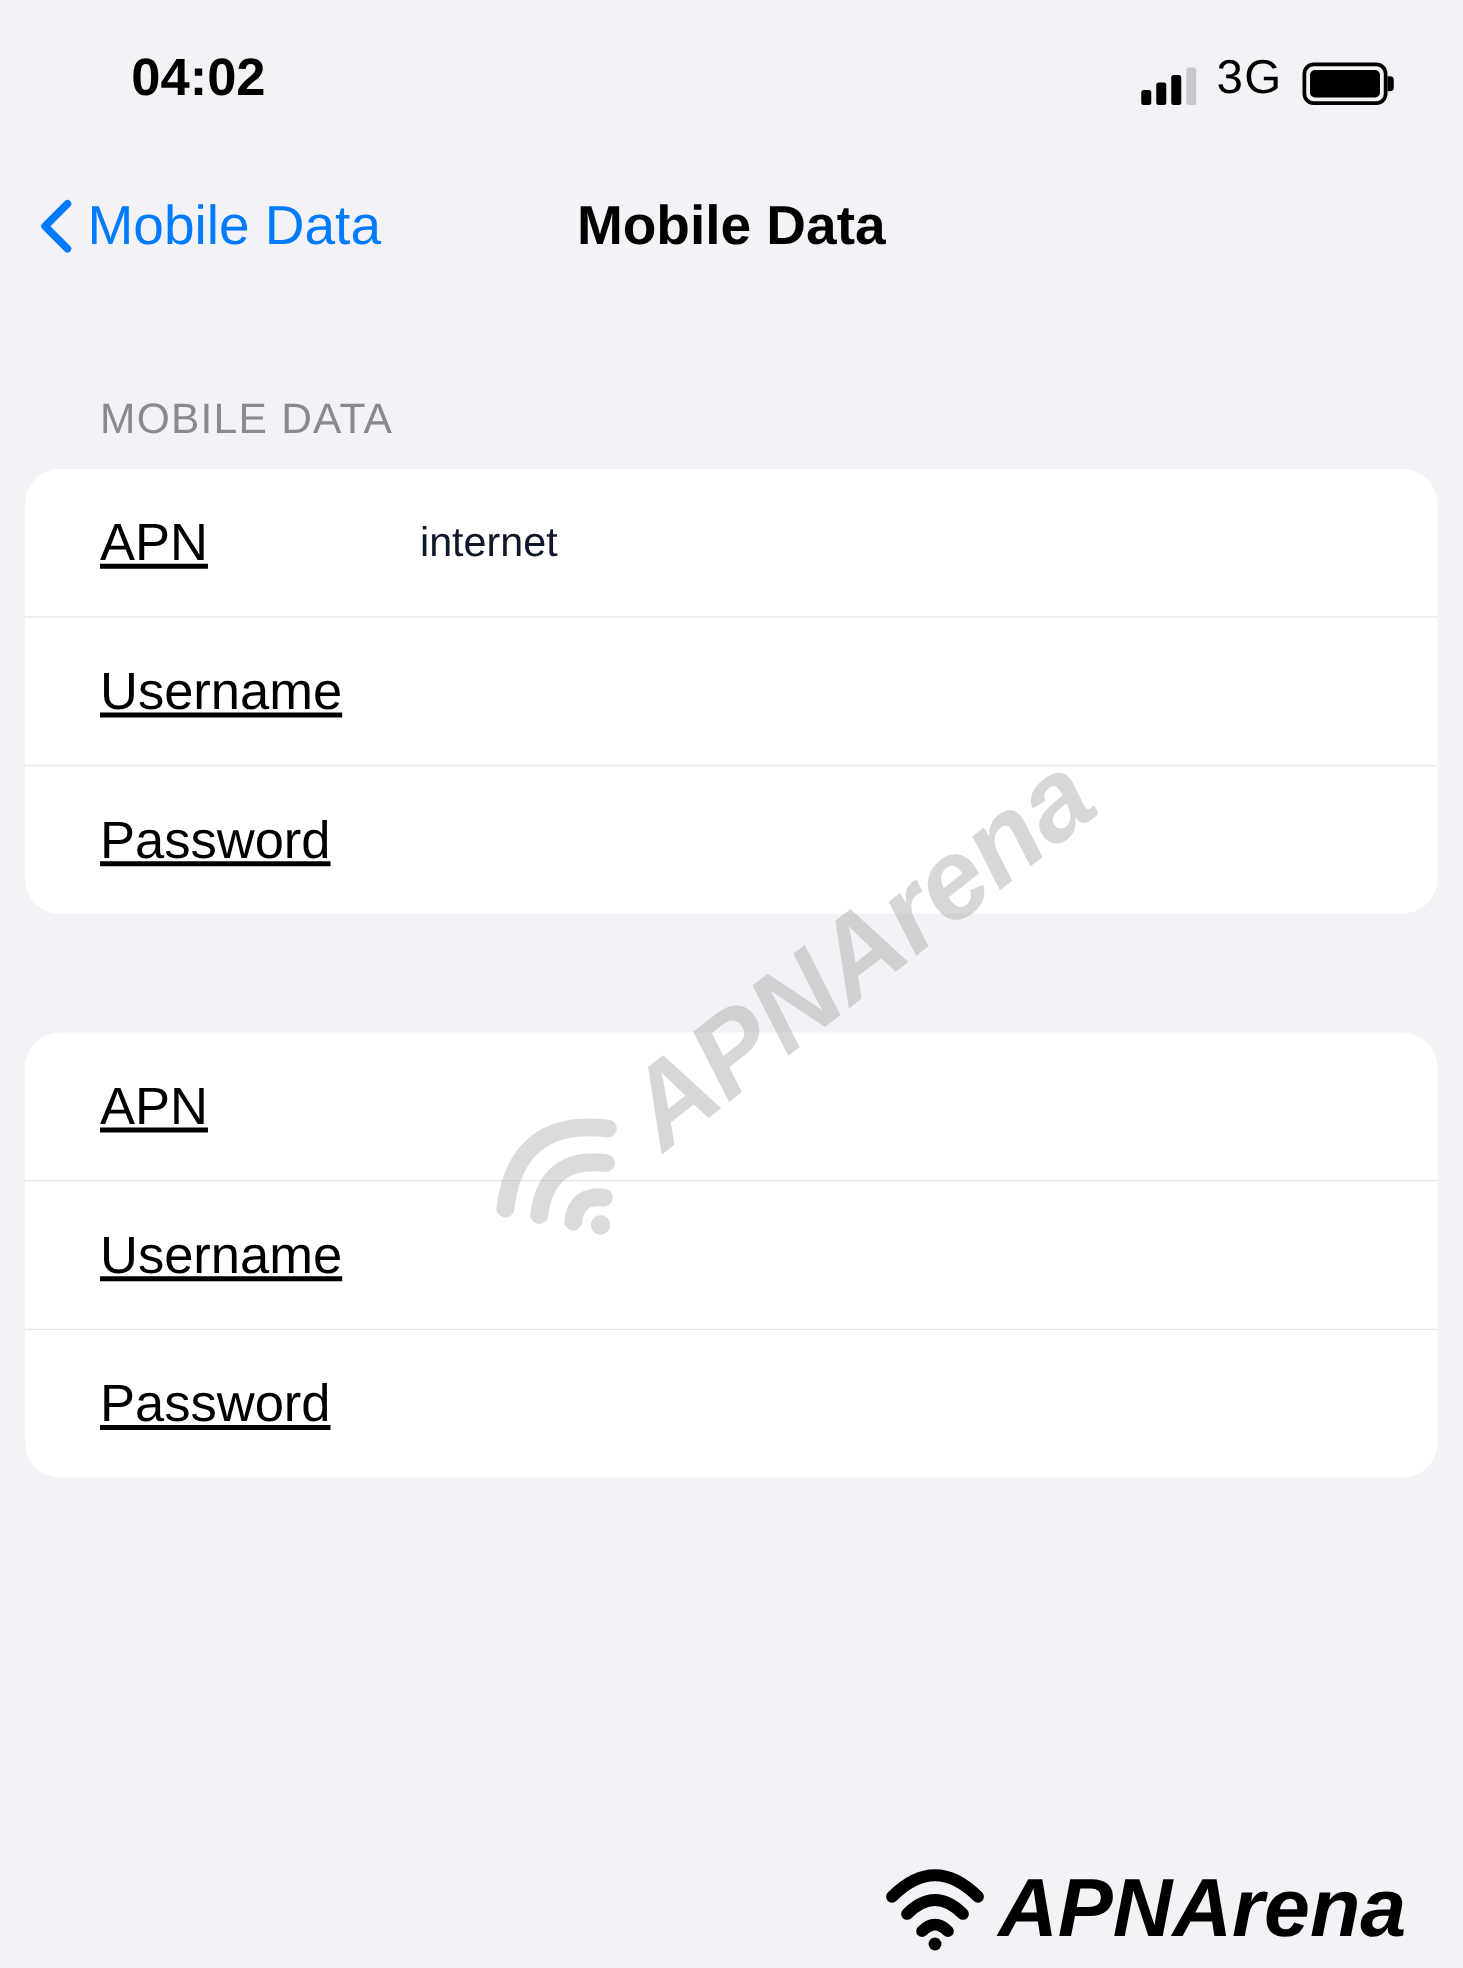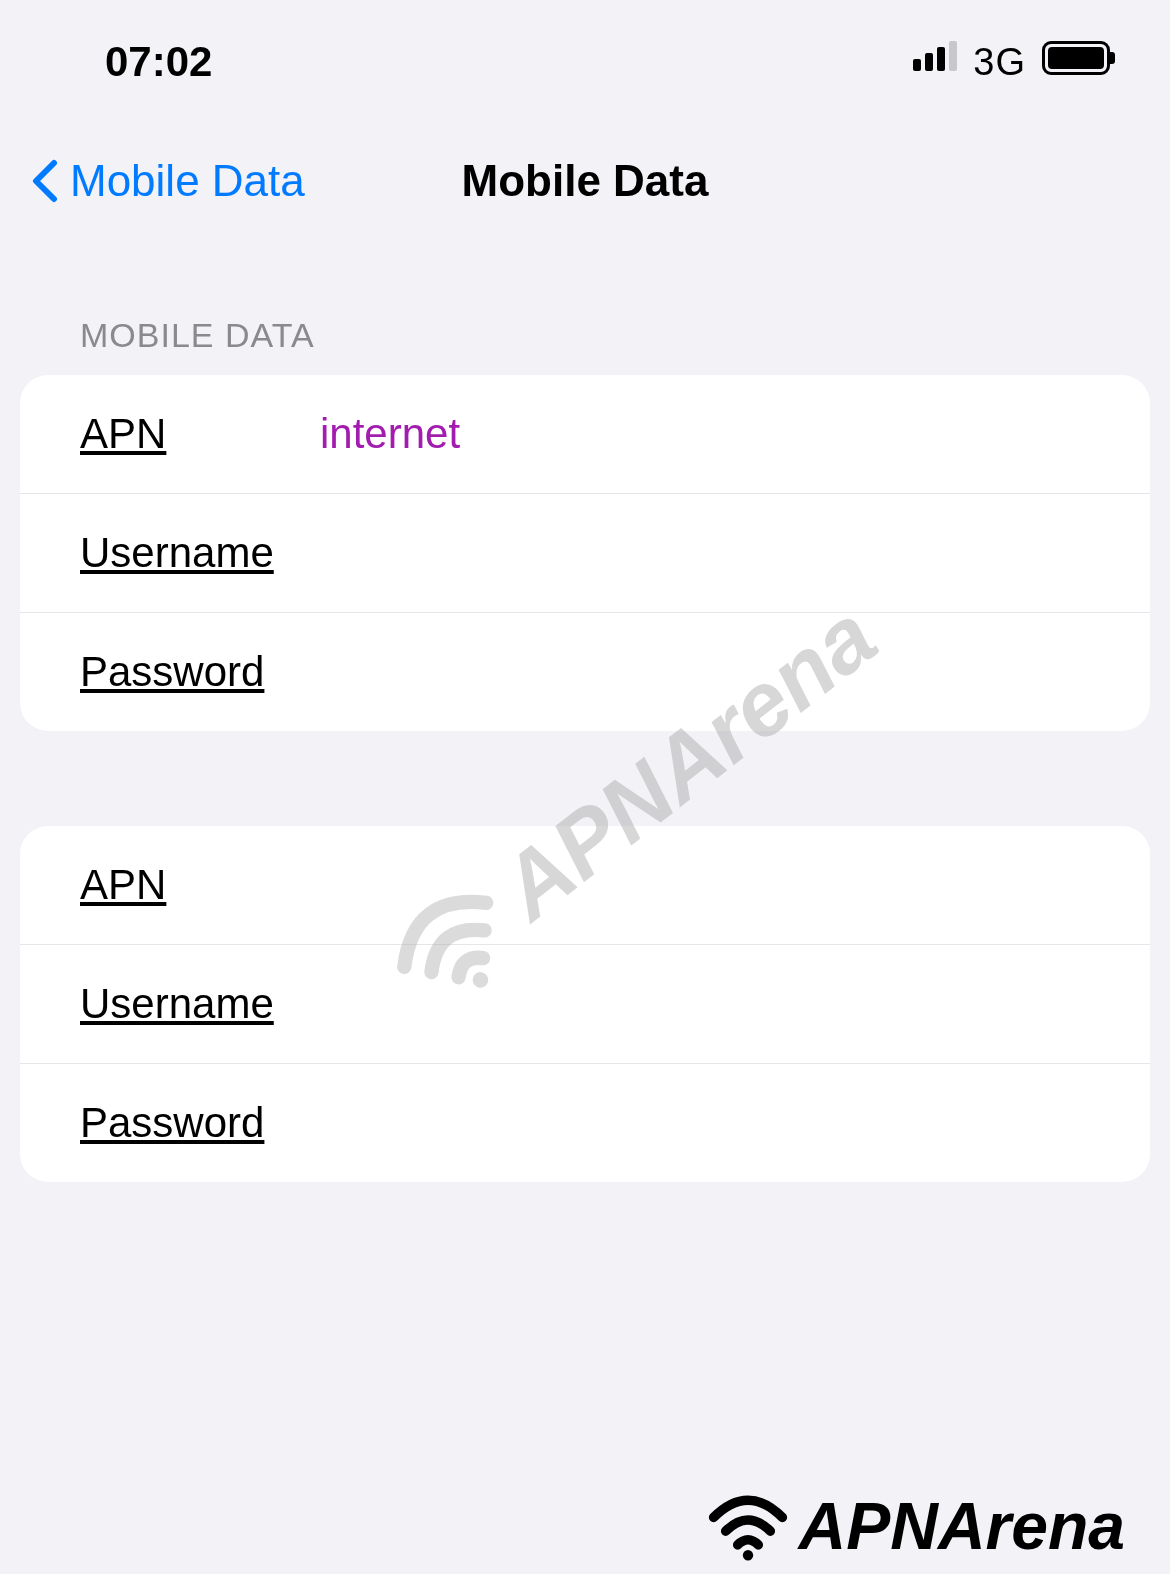--- a/index.html
+++ b/index.html
@@ -19,21 +19,21 @@
       display: flex;
       justify-content: space-between;
       align-items: center;
       padding: 38px 60px 20px 105px;
       font-size: 42px;
       font-weight: 600;
       color: #000;
     }
     .status-right {
       display: flex;
-      align-items: flex-start;
+      align-items: flex-end;
       gap: 16px;
     }
     .signal-bars {
       display: flex;
       align-items: flex-end;
       gap: 4px;
       height: 30px;
     }
     .signal-bars span {
       width: 8px;
@@ -129,27 +129,28 @@
     .field-label {
       font-size: 42px;
       font-weight: 400;
       color: #000;
       width: 240px;
       flex-shrink: 0;
       text-decoration: underline;
     }
     .field-input {
       flex: 1;
-      font-size: 42px;
-      font-weight: 400;
-      color: #a21caf;
+      font-size: 33px;
+      font-weight: 400;
+      color: #0f172a;
       border: none;
       outline: none;
       background: transparent;
       font-family: inherit;
+      margin-left: 16px;
     }
     .section-gap {
       height: 95px;
     }
     .watermark {
       position: absolute;
       top: 750px;
       left: 340px;
       font-size: 90px;
       font-weight: 700;
@@ -181,21 +182,21 @@
     }
     .bottom-logo-icon {
       width: 86px;
       height: 70px;
     }
   </style>
 </head>
 <body>
 
 <div class="status-bar">
-  <div>07:02</div>
+  <div>04:02</div>
   <div class="status-right">
     <div class="signal-bars">
       <span></span>
         <span></span>
         <span></span>
         <span></span>
     </div>
     <div class="network-label">3G</div>
     <div class="battery">
       <div class="battery-fill"></div>

